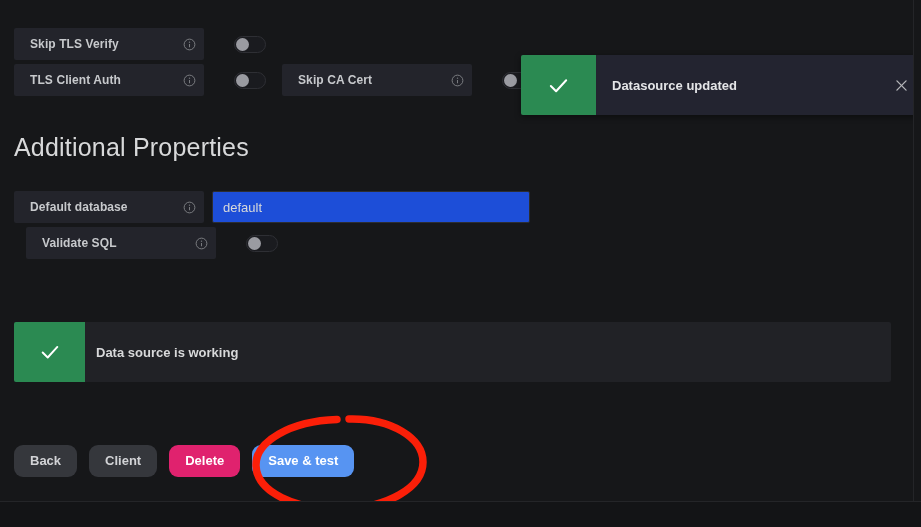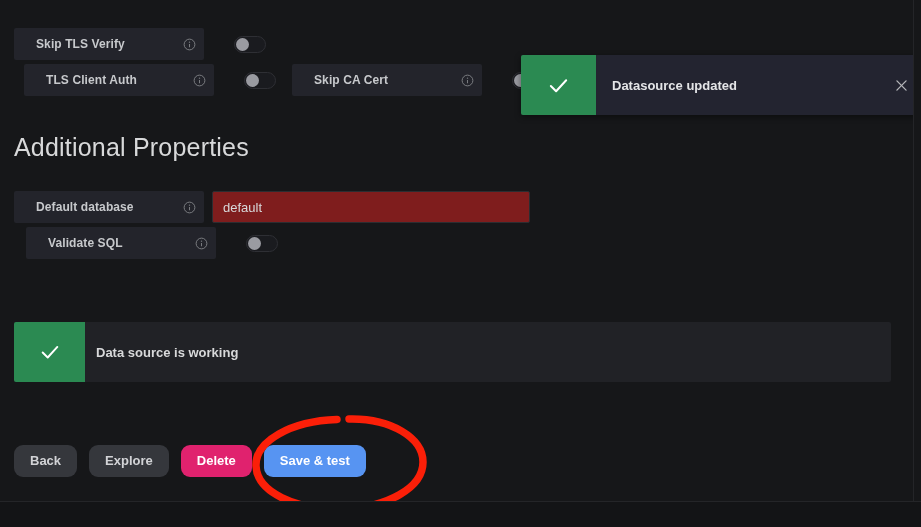--- a/index.html
+++ b/index.html
@@ -49,21 +49,21 @@
     position: absolute;
     display: flex;
     align-items: center;
   }
   .field-label {
     height: 32px;
     background: #23242b;
     display: flex;
     align-items: center;
     box-sizing: border-box;
-    padding: 0 8px 0 22px;
+    padding: 0 8px 0 16px;
     border-radius: 2px;
     justify-content: center;
   }
   .field-label .lbl-text {
     font-size: 12px;
     font-weight: bold;
     color: #c7c9cc;
     letter-spacing: 0.1px;
     white-space: nowrap;
   }
@@ -92,21 +92,21 @@
     position: absolute;
     left: 1px; top: 1px;
     width: 13px; height: 13px;
     border-radius: 50%;
     background: #9a9ba1;
   }
 
   
   .text-input {
     height: 32px;
-    background: #7f1d1d;
+    background: #1d4ed8;
     border: 1px solid #2c2d31;
     border-radius: 2px;
     box-sizing: border-box;
     color: #d8d9da;
     font-family: "Liberation Sans", sans-serif;
     font-size: 13px;
     padding: 0 10px;
     outline: none;
   }
 
@@ -253,21 +253,21 @@
           <line x1="8" y1="7.4" x2="8" y2="11.4"></line>
         </svg>
       </span>
     </div>
     <div style="width:30px;"></div>
     <div class="toggle">
       <span class="knob"></span>
     </div>
   </div>
 
-  <div class="field-row" style="left:14px; top:64px;margin-left:10px;">
+  <div class="field-row" style="left:14px; top:64px;">
     <div class="field-label" style="width:190px;">
       <span class="lbl-text">TLS Client Auth</span>
       <span class="info-icon">
         <svg width="13" height="13" viewBox="0 0 16 16" fill="none" stroke="currentColor" stroke-width="1.2">
           <circle cx="8" cy="8" r="6.6"></circle>
           <circle cx="8" cy="5.1" r="0.85" fill="currentColor" stroke="none"></circle>
           <line x1="8" y1="7.4" x2="8" y2="11.4"></line>
         </svg>
       </span>
     </div>
@@ -332,21 +332,21 @@
         <polyline points="4,12.5 9.5,18 20,6.5"></polyline>
       </svg>
     </div>
     <div class="alert-body">
       <span class="alert-title">Data source is working</span>
     </div>
   </div>
 
   <div class="btn-row">
     <button class="btn btn-secondary">Back</button>
-    <button class="btn btn-secondary">Explore</button>
+    <button class="btn btn-secondary">Client</button>
     <button class="btn btn-danger">Delete</button>
     <button class="btn btn-primary">Save &amp; test</button>
   </div>
 
   <div class="annotation">
     <svg width="190" height="110" viewBox="0 0 190 110" fill="none">
       <path d="M 106 9
                C 148 8, 180 28, 180 52
                C 180 78, 144 98, 98 99
                C 52 100, 14 82, 13 56

